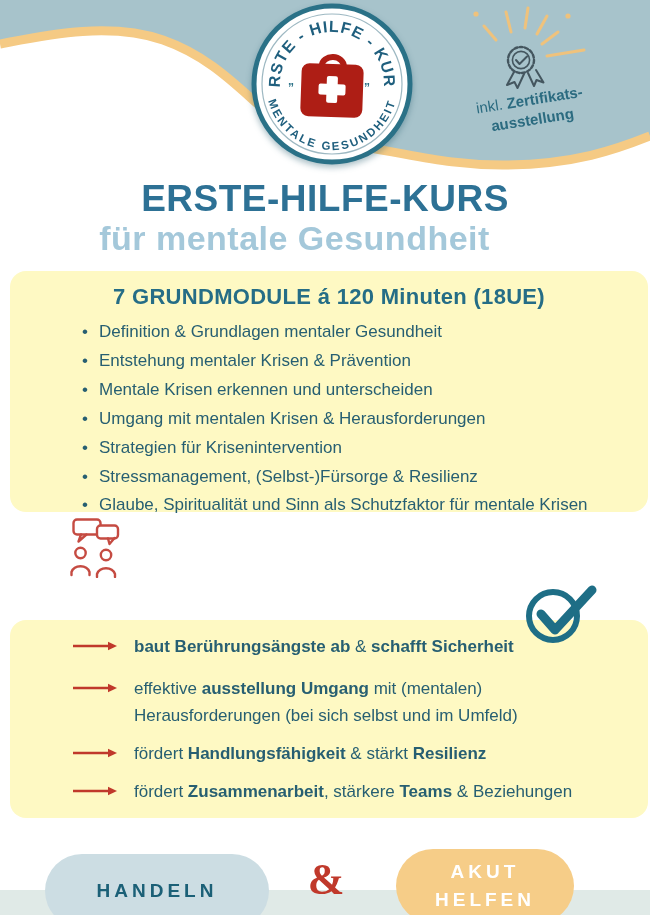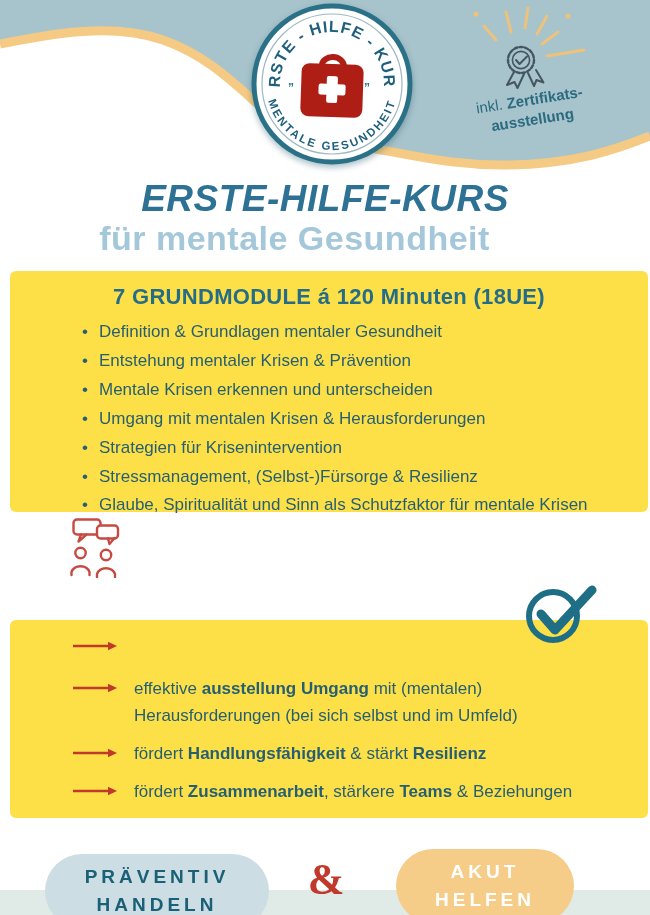--- a/index.html
+++ b/index.html
@@ -16,26 +16,26 @@
 
   
   .cert{position:absolute;left:436px;top:4px;width:195px;height:145px;}
   .cert-rays{position:absolute;left:14px;top:0;}
   .cert-text{position:absolute;left:0;top:86px;width:190px;transform:rotate(-9deg);
              color:#2b6b80;font-size:15px;line-height:1.35;text-align:center;}
   .cert-text b{font-weight:700;}
 
   
   .title1{position:absolute;top:178px;left:0;width:650px;text-align:center;
-          font-size:37px;font-weight:700;color:#2d7195;letter-spacing:.5px;font-style:italic;}
+          font-size:37px;font-weight:700;color:#2d7195;letter-spacing:.5px;}
   .title2{position:absolute;top:219px;left:0;width:589px;text-align:center;
           font-size:34px;font-weight:700;color:#a4c8da;letter-spacing:.5px;}
 
   
-  .box{position:absolute;left:10px;width:638px;background:#fde047;border-radius:6px;}
+  .box{position:absolute;left:10px;width:638px;background:#fef9c3;border-radius:16px;}
   #box-modules{top:271px;height:241px;}
   .box-heading{text-align:center;padding-top:13px;font-size:22px;font-weight:700;
                color:#256d86;letter-spacing:.3px;}
   ul.modules{margin:8px 0 0 72px;padding:0;list-style:none;}
   ul.modules li{font-size:17px;color:#275f72;line-height:28.9px;position:relative;
                 padding-left:17px;}
   ul.modules li::before{content:"\2022";position:absolute;left:0;top:0;color:#275f72;}
 
   
   .feature{position:absolute;left:70px;top:516px;display:flex;align-items:flex-start;}
@@ -157,20 +157,21 @@
     <circle cx="27" cy="32" r="24" fill="none" stroke="#1e6e86" stroke-width="6"></circle>
     <path d="M15,30 L29,46 L66,6" fill="none" stroke="#1e6e86" stroke-width="9" stroke-linecap="round" stroke-linejoin="round"></path>
   </svg>
 
   <div class="box" id="box-benefits">
     <div class="benefit-row" id="benefit-0">
       <svg class="arrow" width="46" height="12" viewBox="0 0 46 12">
         <line x1="1" y1="6" x2="37" y2="6" stroke="#c0392b" stroke-width="2.4"></line>
         <polygon points="36,1.8 45,6 36,10.2" fill="#c0392b"></polygon>
       </svg>
+      <div class="benefit-text"><b>baut Berührungsängste ab</b><span> &amp; </span><b>schafft Sicherheit</b></div>
     </div>
     <div class="benefit-row" id="benefit-1">
       <svg class="arrow" width="46" height="12" viewBox="0 0 46 12">
         <line x1="1" y1="6" x2="37" y2="6" stroke="#c0392b" stroke-width="2.4"></line>
         <polygon points="36,1.8 45,6 36,10.2" fill="#c0392b"></polygon>
       </svg>
       <div class="benefit-text"><span>effektive </span><b>ausstellung Umgang</b><span> mit (mentalen) Herausforderungen (bei sich selbst und im Umfeld)</span></div>
     </div>
     <div class="benefit-row" id="benefit-2">
       <svg class="arrow" width="46" height="12" viewBox="0 0 46 12">
@@ -184,21 +185,20 @@
         <line x1="1" y1="6" x2="37" y2="6" stroke="#c0392b" stroke-width="2.4"></line>
         <polygon points="36,1.8 45,6 36,10.2" fill="#c0392b"></polygon>
       </svg>
       <div class="benefit-text"><span>fördert </span><b>Zusammenarbeit</b><span>, stärkere </span><b>Teams</b><span> &amp; Beziehungen</span></div>
     </div>
   </div>
 
   <div class="band"></div>
 
   <div class="pill pill-left">
-    <span>PRÄVENTIV</span>
     <span>HANDELN</span>
   </div>
 
   <div class="amp">&amp;</div>
 
   <div class="pill pill-right">
     <span>AKUT</span>
     <span>HELFEN</span>
   </div>
 

